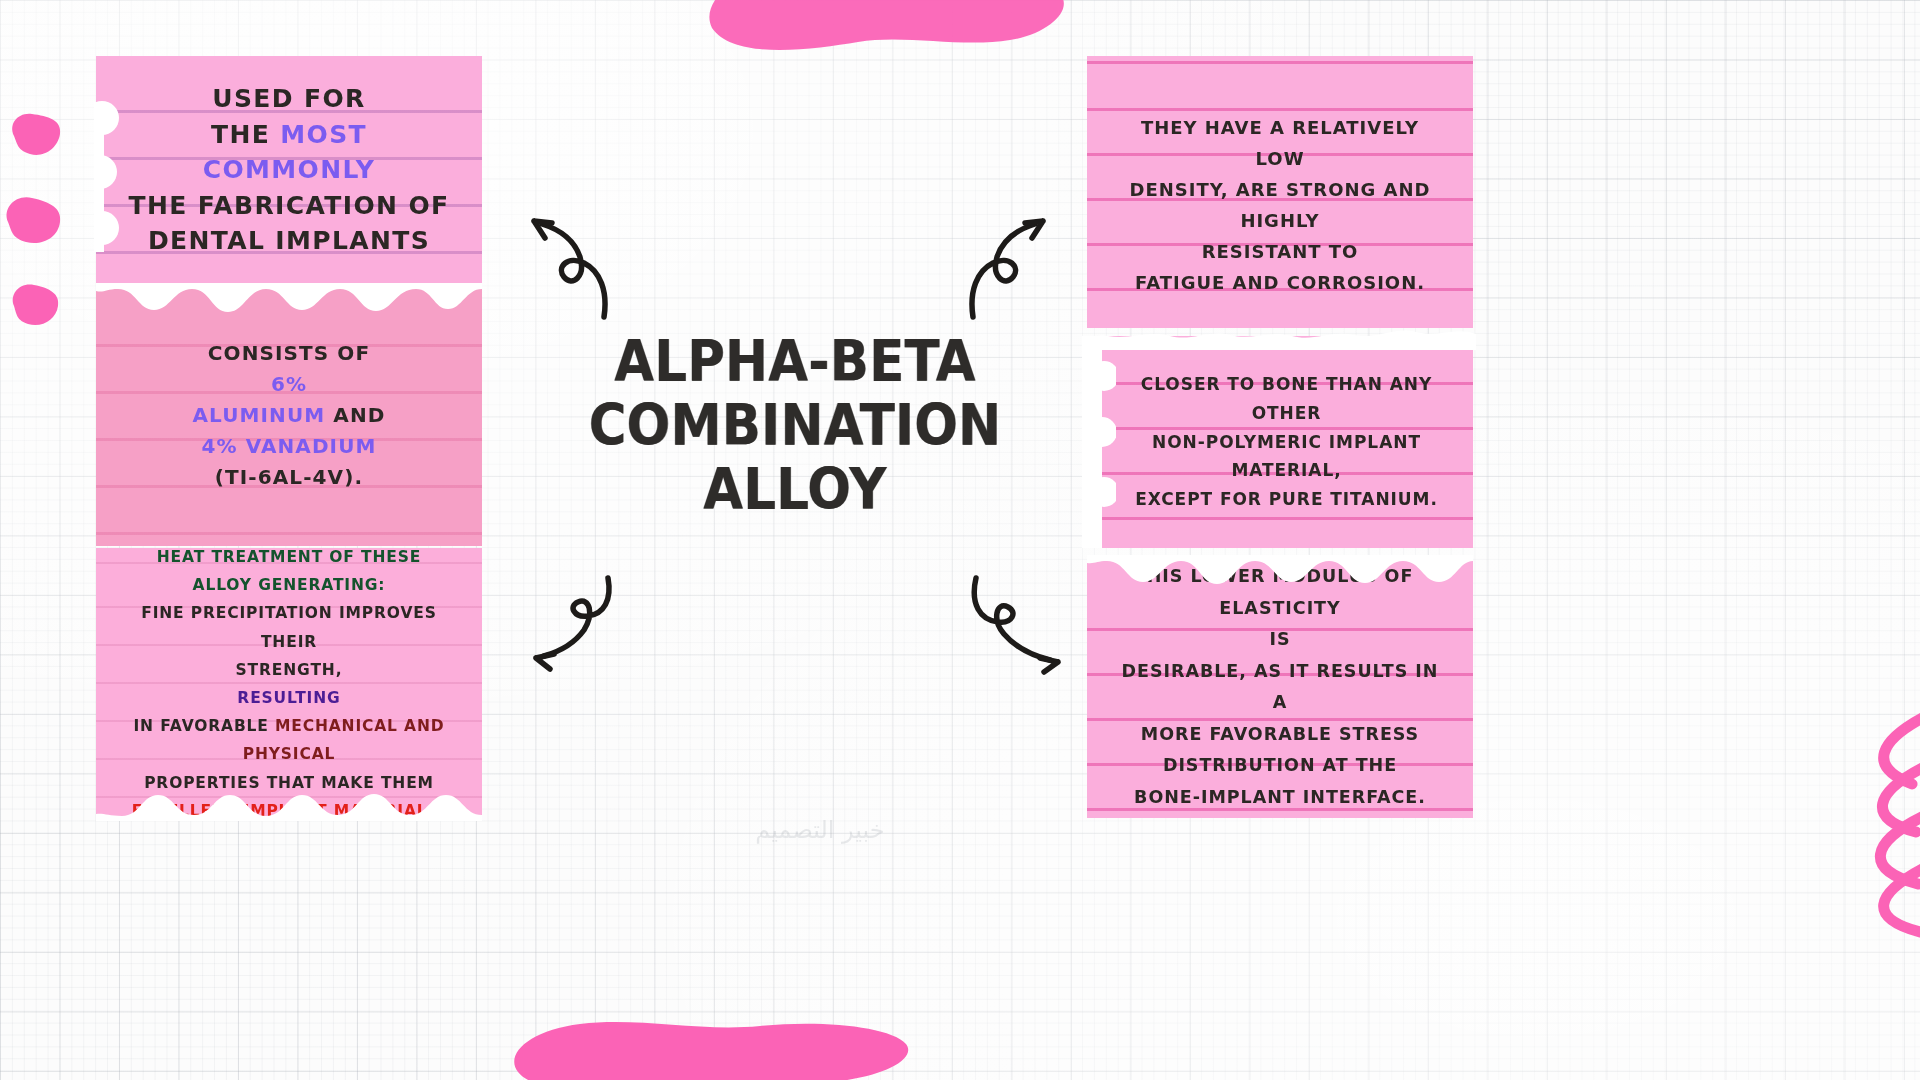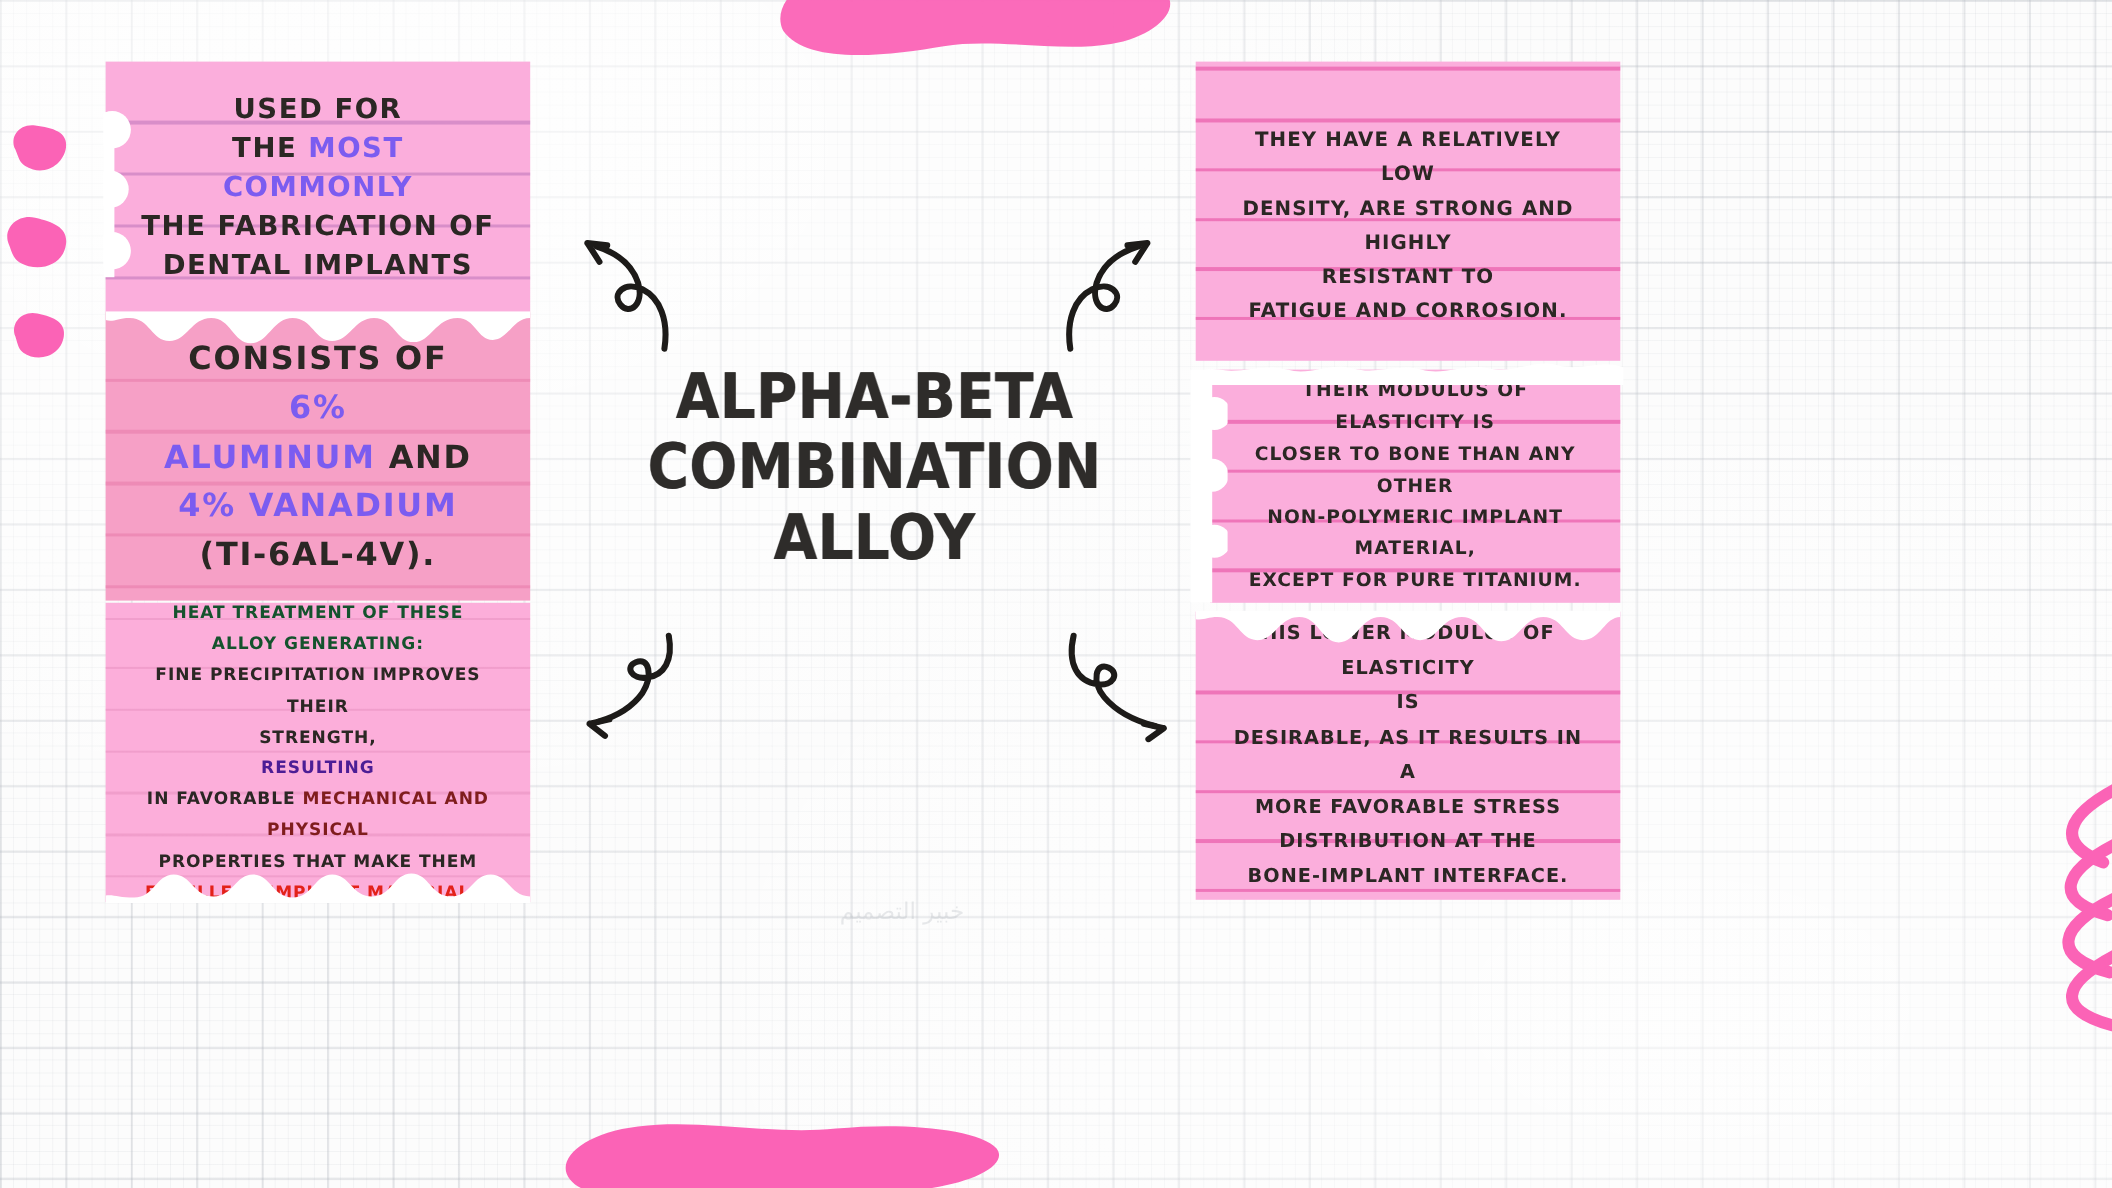--- a/index.html
+++ b/index.html
@@ -180,21 +180,21 @@
 
 <div class="card pink-mid" style="left:96px;top:284px;width:386px;height:262px;">
   <div class="lines rl-rose" style="background-position:0 16px;"></div>
   <svg class="scallop-top" style="left:0;top:-1px;width:386px;height:34px;" viewBox="0 0 386 34" preserveAspectRatio="none">
     <path d="M0,0 L386,0 L386,6 C370,6 366,26 352,26 C338,26 336,6 320,6
              C300,6 296,28 280,28 C264,28 262,6 244,6
              C226,6 222,27 206,27 C190,27 188,6 170,6
              C152,6 148,29 132,29 C116,29 114,6 96,6
              C78,6 74,27 58,27 C42,27 40,6 22,6 C10,6 8,10 0,8 Z" fill="#ffffff"></path>
   </svg>
-  <div class="content hand" style="font-size:29px;line-height:1.55;">
+  <div class="content hand" style="font-size:20px;line-height:1.55;">
     <span class="ln c-dark">CONSISTS OF</span>
     <span class="ln c-purple">6%</span>
     <span class="ln">
       <span class="c-purple">ALUMINUM </span><span class="c-dark">AND</span>
     </span>
     <span class="ln c-purple">4% VANADIUM</span>
     <span class="ln c-dark">(TI-6AL-4V).</span>
   </div>
 </div>
 
@@ -238,21 +238,20 @@
              C244,6 228,18 206,12 C184,6 166,17 144,11
              C122,5 106,18 84,12 C62,6 44,16 22,12 C12,10 6,14 0,12 Z" fill="#ffffff"></path>
   </svg>
   <svg class="scallop-left" style="left:-18px;top:0;width:34px;height:212px;" viewBox="0 0 34 212" preserveAspectRatio="none">
     <rect x="0" y="0" width="20" height="212" fill="#ffffff"></rect>
     <circle cx="22" cy="40" r="15" fill="#ffffff"></circle>
     <circle cx="20" cy="96" r="15" fill="#ffffff"></circle>
     <circle cx="22" cy="156" r="15" fill="#ffffff"></circle>
   </svg>
   <div class="content hand" style="font-size:17px;line-height:1.70;">
-    <span class="ln c-dark">THEIR MODULUS OF ELASTICITY IS</span>
     <span class="ln c-dark">CLOSER TO BONE THAN ANY OTHER</span>
     <span class="ln c-dark">NON-POLYMERIC IMPLANT</span>
     <span class="ln c-dark">MATERIAL,</span>
     <span class="ln c-dark">EXCEPT FOR PURE TITANIUM.</span>
   </div>
 </div>
 
 <div class="card pink-light" style="left:1087px;top:556px;width:386px;height:262px;">
   <div class="lines rl-magenta" style="background-position:0 30px;"></div>
   <svg class="scallop-top" style="left:0;top:-1px;width:386px;height:34px;" viewBox="0 0 386 34" preserveAspectRatio="none">
@@ -300,14 +299,14 @@
 </svg>
 
 <svg class="arrow" style="left:958px;top:570px;width:115px;height:105px;" viewBox="0 0 115 105">
   <g fill="none" stroke="#1d1b19" stroke-width="5.5" stroke-linecap="round" stroke-linejoin="round">
     <path d="M18,8 C12,34 22,50 40,52 C54,54 60,42 50,37 C38,31 34,50 46,64 C58,78 76,86 92,90"></path>
     <path d="M100,92 L82,88 M100,92 L86,102"></path>
   </g>
 </svg>
 
 <div id="watermark">
-  <div style="text-align:center;font-size:21px;color:#9aa0a8;font-family:'DejaVu Sans',sans-serif;">خبير التصميم</div>
+  <div style="text-align:center;font-size:24px;color:#9aa0a8;font-family:'DejaVu Sans',sans-serif;">خبير التصميم</div>
 </div>
 
 </body></html>

